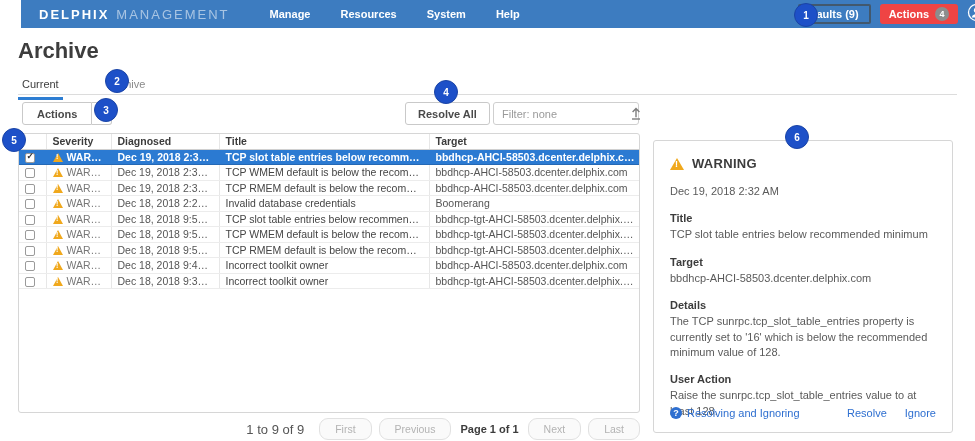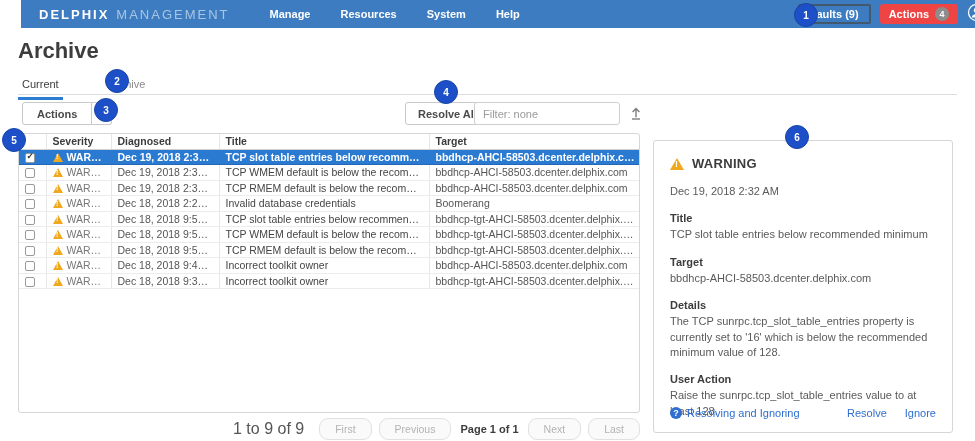--- a/index.html
+++ b/index.html
@@ -25,21 +25,21 @@
   .tab { font-size:11px; font-weight:normal; padding:4px 4px 7px 4px; cursor:pointer; color:#8a8a8a; }
   .tab.active { color:#3d3d3d; border-bottom:3px solid #2d7dd2; }
   .tabs-divider { position:absolute; top:94px; left:18px; width:939px; height:1px; background:#dcdcdc; }
 
   
   .btn { background:#fff; border:1px solid #c9c9c9; border-radius:3px; font-size:11px; font-weight:bold; color:#4a4a4a; cursor:pointer; font-family:"Liberation Sans",sans-serif; }
   .refresh-group { position:absolute; top:102px; left:22px; display:flex; }
   .refresh-main { height:23px; padding:0 14px; border-radius:3px 0 0 3px; }
   .refresh-caret { height:23px; width:20px; border-left:none; border-radius:0 3px 3px 0; color:#666; font-size:8px; padding:0; }
   .resolve-all { position:absolute; top:102px; left:405px; height:23px; padding:0 12px; }
-  .filter-input { position:absolute; top:102px; left:474px; width:146px; height:23px; border:1px solid #cfcfcf; border-radius:3px; padding:0 8px; font-size:11px; color:#444; font-family:"Liberation Sans",sans-serif; }
+  .filter-input { position:absolute; top:102px; left:493px; width:146px; height:23px; border:1px solid #cfcfcf; border-radius:3px; padding:0 8px; font-size:11px; color:#444; font-family:"Liberation Sans",sans-serif; }
   .filter-input::placeholder { color:#9a9a9a; }
   .export-btn { position:absolute; top:105px; left:628px; background:transparent; border:none; padding:0; cursor:pointer; }
 
   
   .table-wrap { position:absolute; top:133px; left:18px; width:622px; height:280px; border:1px solid #d6d6d6; border-radius:3px; background:#fff; overflow:hidden; }
   table.faults { border-collapse:collapse; width:100%; table-layout:fixed; }
   table.faults th, table.faults td { font-size:10.5px; padding:0 6px; height:14.5px; line-height:14.5px; white-space:nowrap; overflow:hidden; text-overflow:ellipsis; border-right:1px solid #e7e7e7; border-bottom:1px solid #ececec; text-align:left; }
   table.faults th { color:#3c3c3c; font-weight:bold; height:15px; border-bottom:1px solid #d0d0d0; }
   table.faults th:last-child, table.faults td:last-child { border-right:none; }
   col.c-check { width:27px; } col.c-sev { width:65px; } col.c-diag { width:108px; } col.c-title { width:210px; } col.c-target { width:212px; }
@@ -52,21 +52,21 @@
   td.cell-check { text-align:center; padding:0; }
 
   
   .warn-tri { display:inline-block; width:0; height:0; border-left:5px solid transparent; border-right:5px solid transparent; border-bottom:9px solid #f0a81c; position:relative; margin-right:4px; vertical-align:-1px; }
   .warn-tri::after { content:"!"; position:absolute; left:-1.5px; top:0.5px; font-size:7px; line-height:8px; color:#fff; font-weight:bold; }
   .warn-tri.big { border-left-width:7px; border-right-width:7px; border-bottom-width:12px; margin-right:8px; }
   .warn-tri.big::after { font-size:9px; line-height:11px; left:-2px; top:1px; }
 
   
   .pagination { position:absolute; top:418px; left:18px; width:622px; display:flex; align-items:center; justify-content:flex-end; gap:7px; }
-  .page-range { font-size:16px; color:#555; margin-right:8px;text-align:center; }
+  .page-range { font-size:13px; color:#555; margin-right:8px;text-align:center; }
   .pg-btn { background:#fafafa; border:1px solid #e1e1e1; border-radius:9px; color:#b3b3b3; font-size:10.5px; padding:4px 15px; cursor:default; font-family:"Liberation Sans",sans-serif; }
   .page-label { font-size:11px; color:#3c3c3c; font-weight:bold; margin:0 2px; }
 
   
   .panel { position:absolute; top:140px; left:653px; width:300px; height:293px; border:1px solid #d6d6d6; border-radius:3px; background:#fff; padding:15px 16px; }
   .panel-sev { display:flex; align-items:center; font-size:13px; font-weight:bold; color:#3c3c3c; letter-spacing:0.3px; }
   .field { margin-top:13px; }
   .field-label { font-size:11px; font-weight:bold; color:#3c3c3c; margin-bottom:3px; }
   .field-value { font-size:11px; color:#5a5a5a; line-height:1.4; }
   .panel-footer { position:absolute; left:16px; right:16px; bottom:13px; display:flex; justify-content:space-between; align-items:center; }

